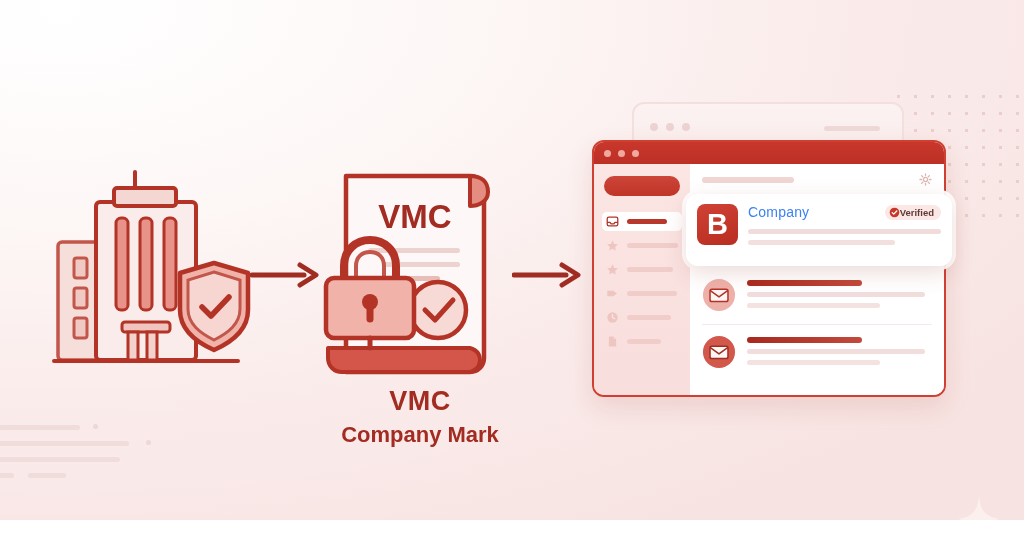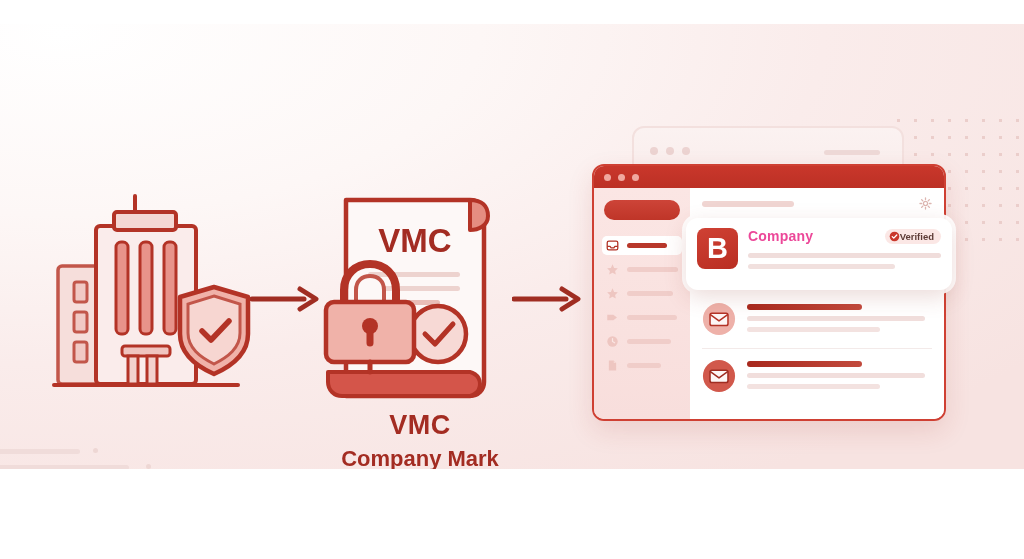--- a/index.html
+++ b/index.html
@@ -2,24 +2,23 @@
 <html><head>
 <meta charset="utf-8">
 <style>
   html,body{margin:0;padding:0;}
   body{
     width:1024px;height:559px;overflow:hidden;
     font-family:"Liberation Sans","DejaVu Sans",sans-serif;
     background:#fff;
   }
   #stage{
-    position:relative;width:1024px;height:445px;overflow:hidden;
+    position:relative;width:1024px;height:520px;overflow:hidden;
     background:
       radial-gradient(120% 120% at 6% 2%, #ffffff 0%, #fdf7f6 34%, #faeceb 62%, #f7e3e1 100%);
-    margin-top: 24px;
   }
 
   
   .dotgrid{
     position:absolute;right:-6px;top:88px;width:140px;height:132px;
     background-image:radial-gradient(#e9c9c6 1.6px, transparent 1.7px);
     background-size:17px 17px;opacity:.85;
   }
   .deco-line{position:absolute;height:5px;border-radius:3px;background:#f0dcda;}
   .deco-dot{position:absolute;width:5px;height:5px;border-radius:50%;background:#eed7d4;}
@@ -89,21 +88,21 @@
     box-shadow:0 7px 22px rgba(150,60,50,.18), 0 0 0 4px rgba(255,255,255,.95);
     display:flex;align-items:flex-start;padding:10px 11px;box-sizing:border-box;gap:10px;
   }
   .blogo{
     width:41px;height:41px;flex:none;border-radius:8px;
     background:linear-gradient(160deg,#cf4134,#b92e22);
     color:#fff;font-weight:bold;font-size:29px;line-height:41px;text-align:center;
   }
   .vc-right{flex:1;min-width:0;}
   .vc-top{display:flex;align-items:center;justify-content:space-between;gap:6px;}
-  .vc-name{font-size:14px;font-weight:bold;color:#ec4899;letter-spacing:.2px;}
+  .vc-name{font-size:14px;font-weight:normal;color:#3b82f6;letter-spacing:.2px;}
   .vbadge{
     display:flex;align-items:center;background:#fbe7e5;
     border-radius:9px;padding:2px 7px 2px 4px;flex:none;
   }
   .vbadge span{font-size:9.5px;color:#5d3b36;font-weight:bold;}
   .vc-l1{height:5px;border-radius:3px;background:#f0dddb;margin-top:9px;width:100%;}
   .vc-l2{height:5px;border-radius:3px;background:#f1e0de;margin-top:6px;width:76%;}
 
   
   .cap{

